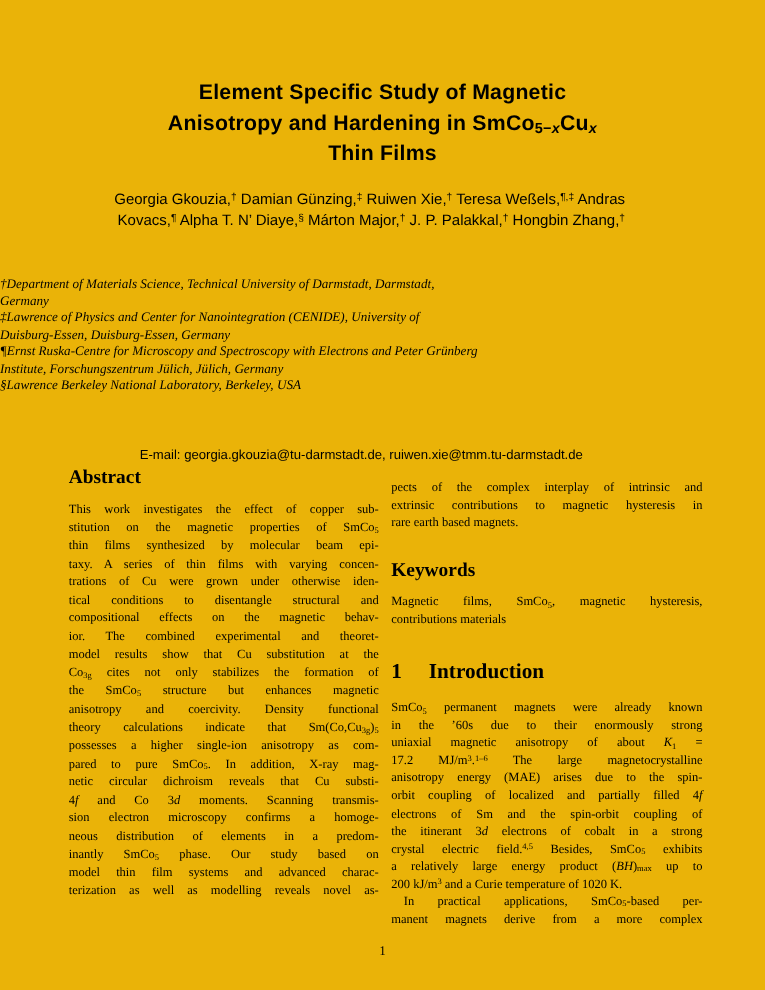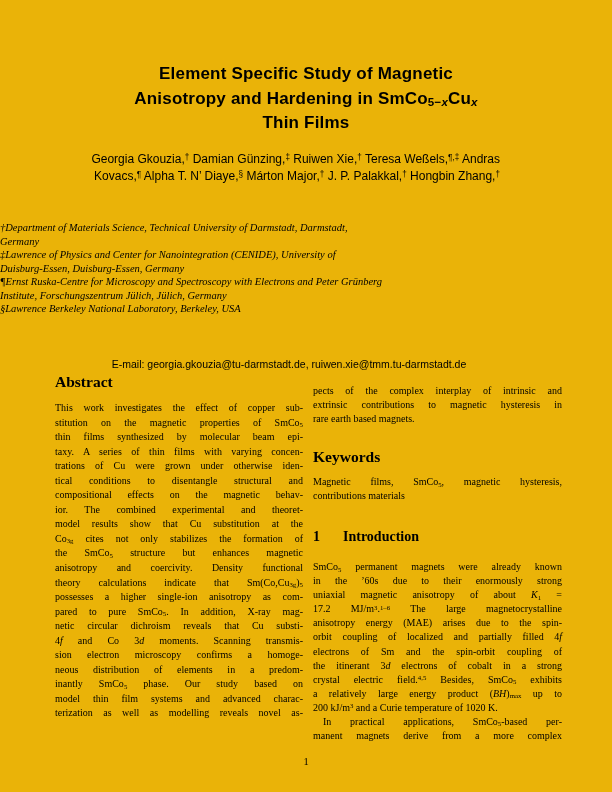--- a/index.html
+++ b/index.html
@@ -21,21 +21,21 @@
   .tline { display:block; white-space:nowrap; }
 
   
   .col { position:absolute; font-size:10px; color:#000; }
   .col-left  { left:55px;  top:372px; width:248px; line-height:14.55px; }
   .col-right { left:313px; top:384px; width:249px; line-height:14.05px; }
 
   .col-heading { font-weight:700; font-size:15.5px; line-height:19px; }
   [data-name="abstract-heading"]     { margin-bottom:10px; }
   [data-name="keywords-heading"]     { margin-top:21px; margin-bottom:9px; }
-  [data-name="introduction-heading"] { margin-top:24px; margin-bottom:13px; font-size:14px; line-height:20px; }
+  [data-name="introduction-heading"] { margin-top:24px; margin-bottom:13px; font-size:17px; line-height:20px; }
   .hnum { display:inline-block; min-width:13px; margin-right:17px; }
 
   .bline { display:block; }
   .just  { text-align:justify; text-align-last:justify; }
   .ind   { text-indent:10px; }
 
   sup, sub { font-size:68%; line-height:0; position:relative; vertical-align:baseline; }
   sup { top:-0.38em; }
   sub { top:0.22em; }
 

